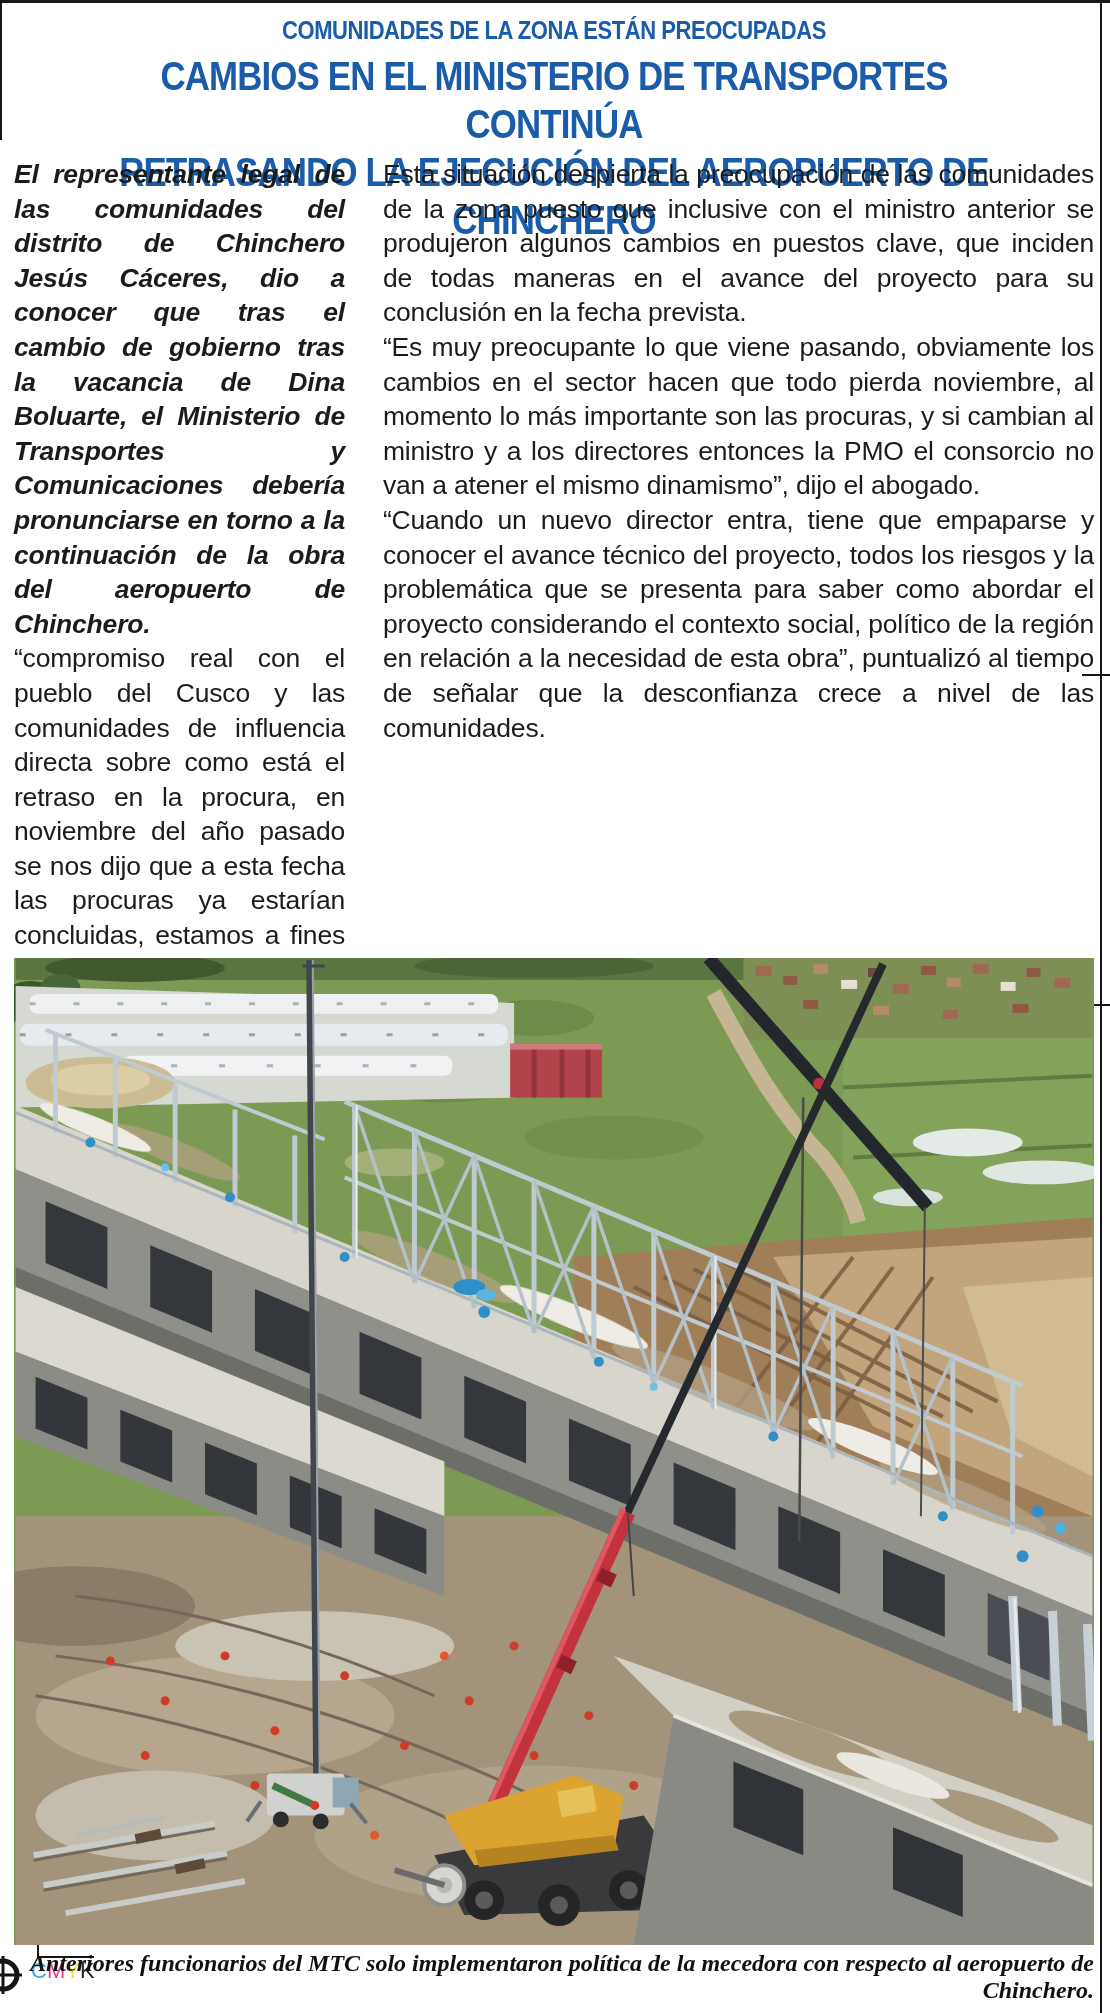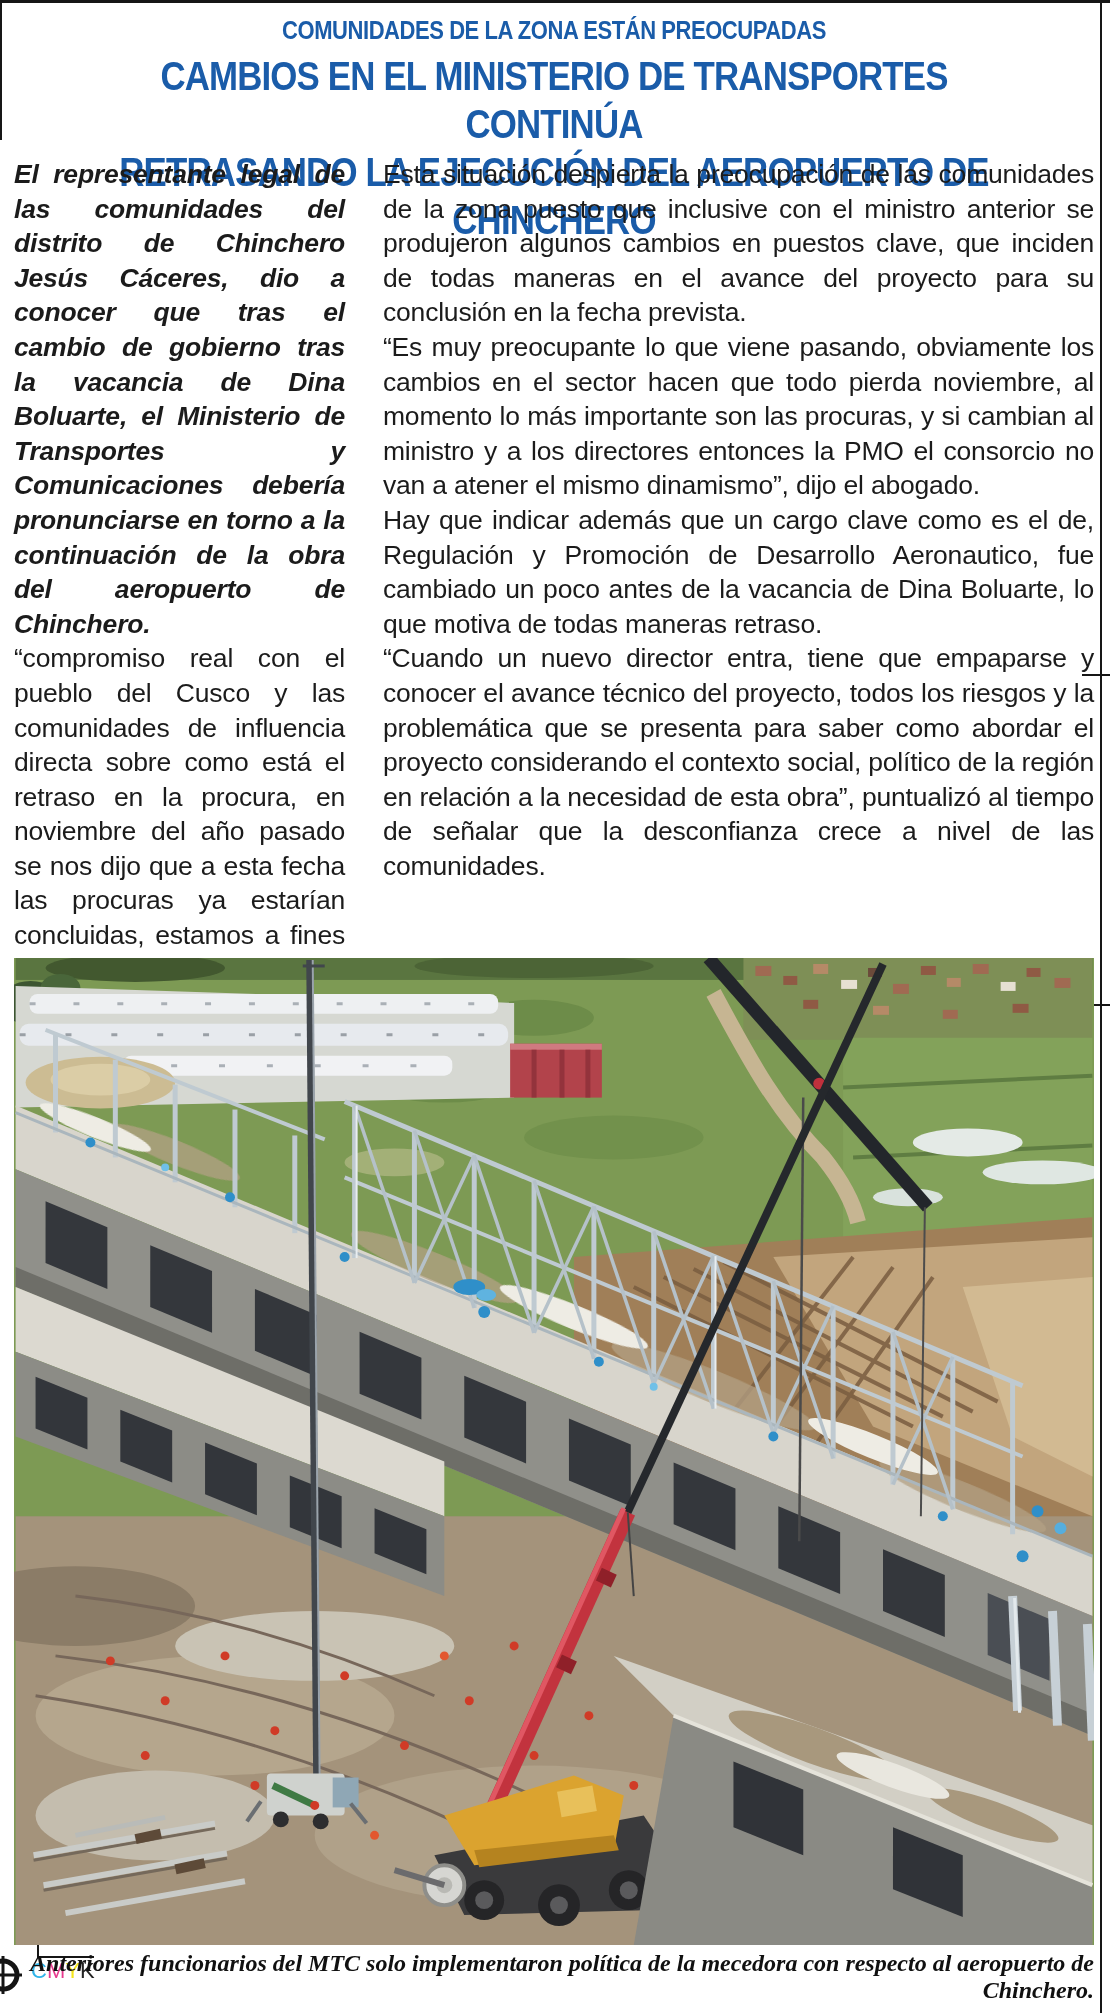--- a/index.html
+++ b/index.html
@@ -74,21 +74,20 @@
 </div>
 
 <div class="columns">
   <div class="col-left">
     <p class="lead">El representante legal de las comunidades del distrito de Chinchero Jesús Cáceres, dio a conocer que tras el cambio de gobierno tras la vacancia de Dina Boluarte, el Ministerio de Transportes y Comunicaciones debería pronunciarse en torno a la continuación de la obra del aeropuerto de Chinchero.</p>
     <p>“compromiso real con el pueblo del Cusco y las comunidades de influencia directa sobre como está el retraso en la procura, en noviembre del año pasado se nos dijo que a esta fecha las procuras ya estarían concluidas, estamos a fines de octu-</p>
   </div>
   <div class="col-right">
     <p>Esta situación despierta la preocupación de las comunidades de la zona puesto que inclusive con el ministro anterior se produjeron algunos cambios en puestos clave, que inciden de todas maneras en el avance del proyecto para su conclusión en la fecha prevista.</p>
     <p>“Es muy preocupante lo que viene pasando, obviamente los cambios en el sector hacen que todo pierda noviembre, al momento lo más importante son las procuras, y si cambian al ministro y a los directores entonces la PMO el consorcio no van a atener el mismo dinamismo”, dijo el abogado.</p>
-    <p>Hay que indicar además que un cargo clave como es el de, Regulación y Promoción de Desarrollo Aeronautico, fue cambiado un poco antes de la vacancia de Dina Boluarte, lo que motiva de todas maneras retraso.</p>
     <p>“Cuando un nuevo director entra, tiene que empaparse y conocer el avance técnico del proyecto, todos los riesgos y la problemática que se presenta para saber como abordar el proyecto considerando el contexto social, político de la región en relación a la necesidad de esta obra”, puntualizó al tiempo de señalar que la desconfianza crece a nivel de las comunidades.</p>
   </div>
 </div>
 
 <div class="photo-wrap">
 <svg width="1080" height="987" viewBox="0 0 1080 990" xmlns="http://www.w3.org/2000/svg">
   <g>
     <rect x="0" y="0" width="1080" height="360" fill="#7d9a54"></rect>
     <rect x="0" y="0" width="1080" height="22" fill="#5a7540"></rect>
     <ellipse cx="120" cy="10" rx="90" ry="14" fill="#42582f"></ellipse>

